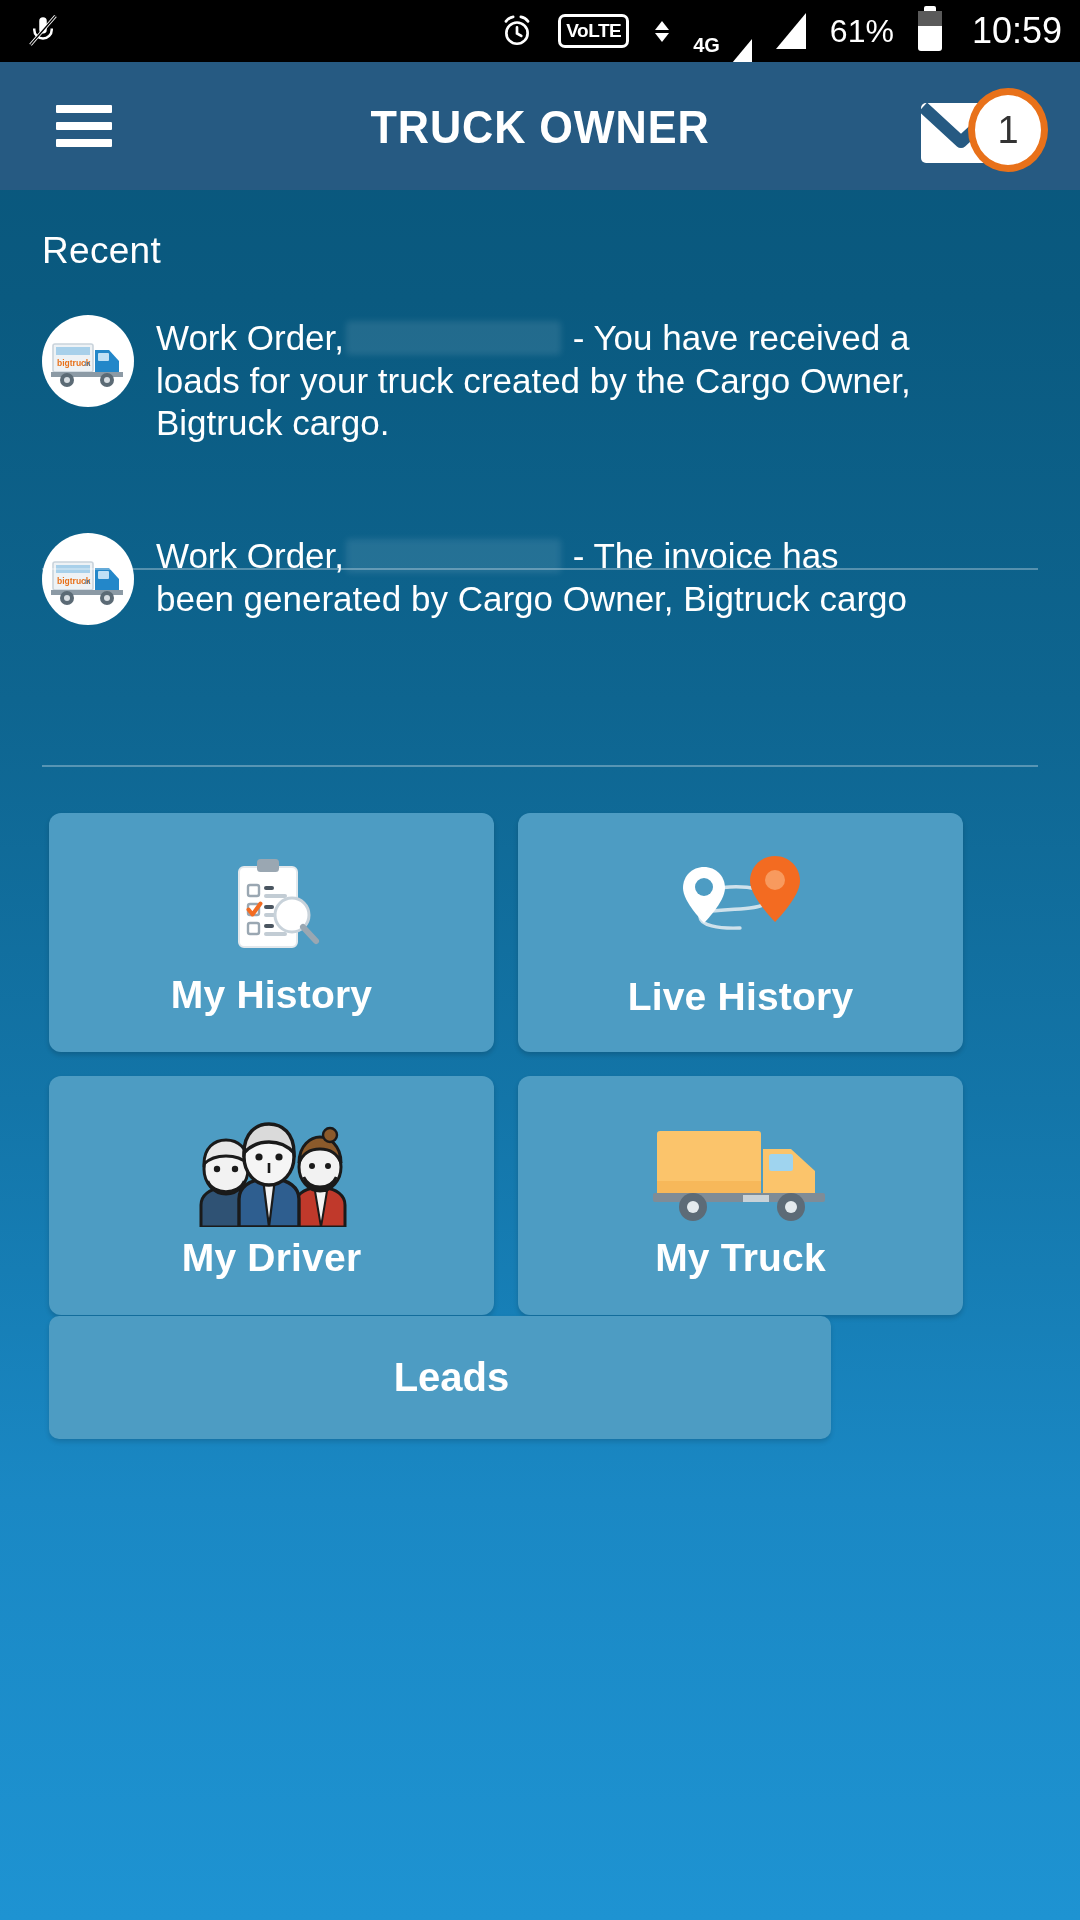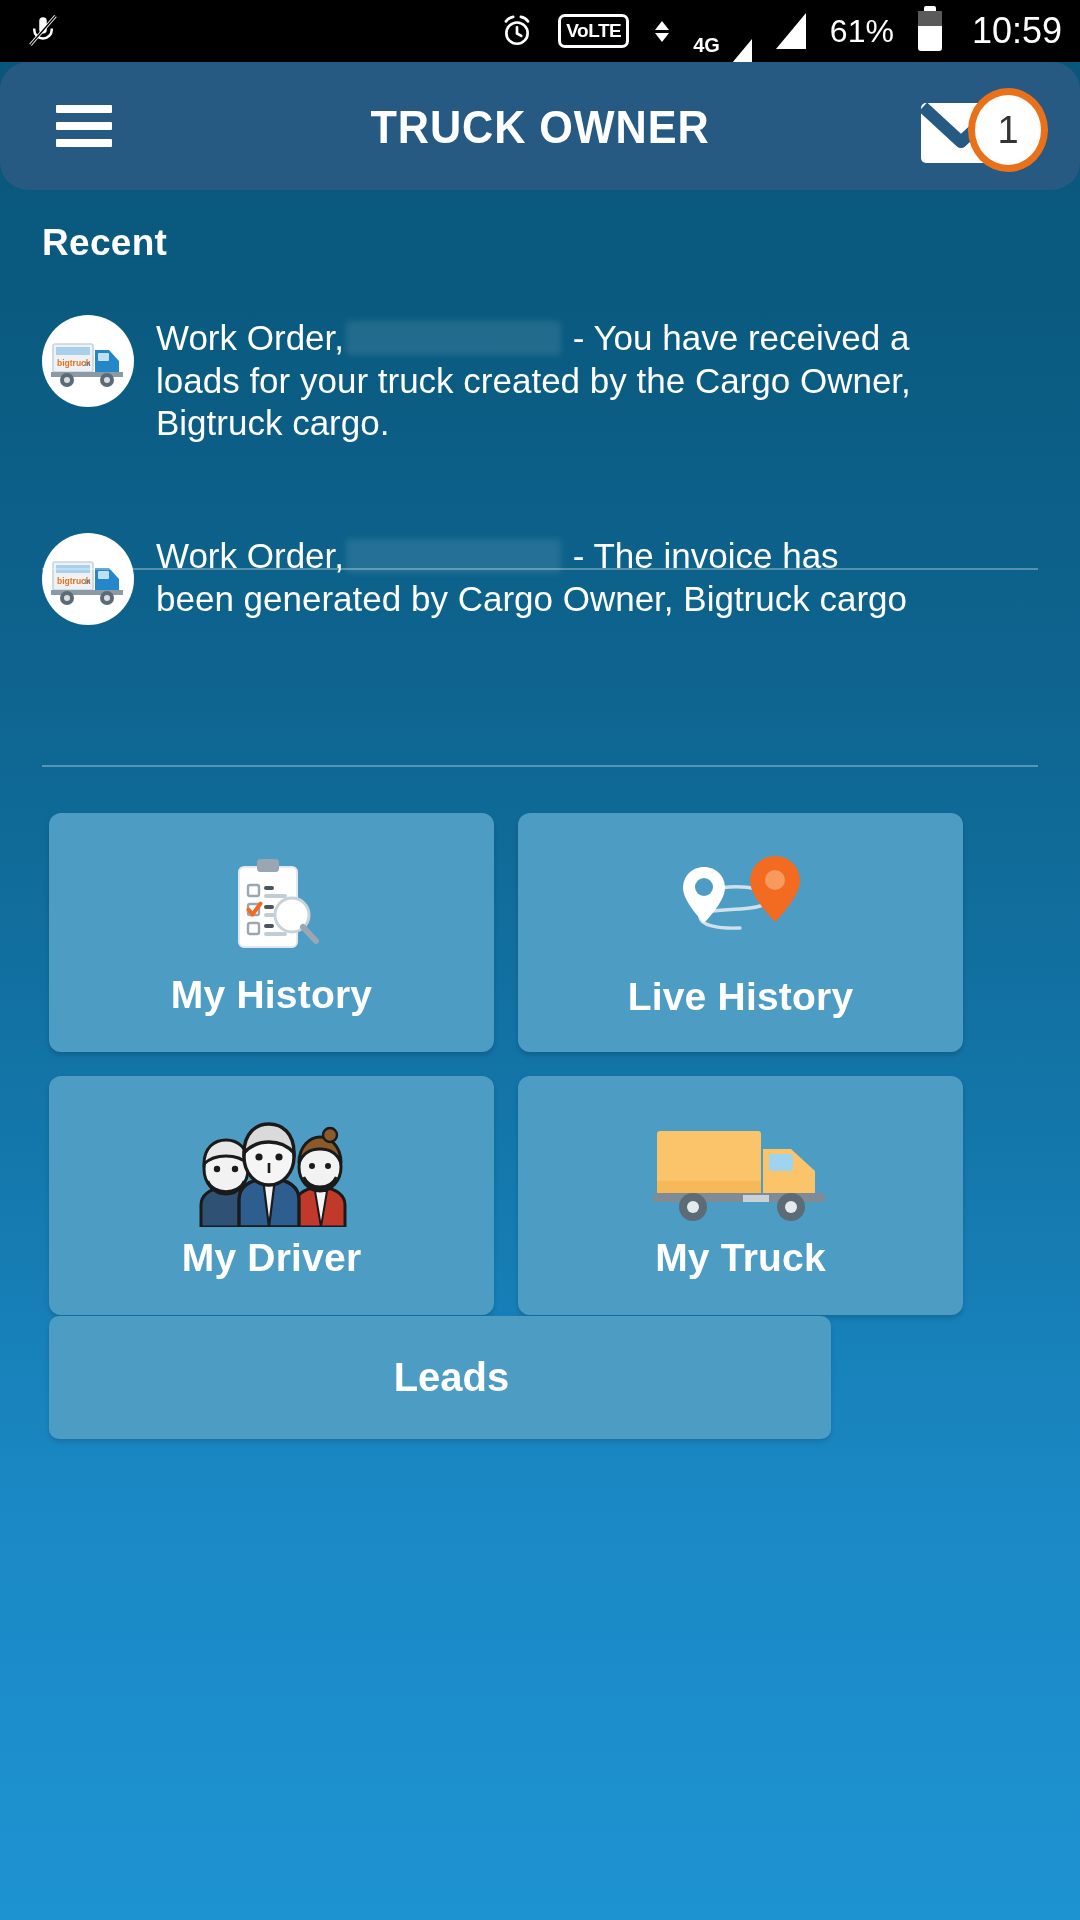--- a/index.html
+++ b/index.html
@@ -84,21 +84,21 @@
     height:38%;
     background:#5a5a5a;
   }
   .clock { font-size:36px; letter-spacing:0px; margin-left:6px; }
 
   
   .appbar {
     position:absolute; top:62px; left:0;
     width:1080px; height:128px;
     background:#265a82;
-    display:flex; align-items:center;border-radius:28px;
+    display:flex; align-items:center;
   }
   .hamburger {
     margin-left:56px;
     width:56px; height:42px;
     display:flex; flex-direction:column; justify-content:space-between;
     cursor:pointer;
   }
   .hamburger span { display:block; height:8px; background:#fff; border-radius:1px; }
 
   .apptitle {
@@ -125,22 +125,22 @@
     width:80px; height:84px;
     border-radius:50%;
     background:#fff;
     border:7px solid #e8711a;
     display:flex; align-items:center; justify-content:center;
     font-size:38px; color:#333; font-weight:normal;
   }
 
   
   .recent-label {
-    position:absolute; top:222px; left:42px;
-    font-size:37px; color:#ffffff; font-weight:bold;
+    position:absolute; top:230px; left:42px;
+    font-size:37px; color:#ffffff; font-weight:normal;
     letter-spacing:0.3px;
   }
 
   .notif-list { position:absolute; top:315px; left:0; width:1080px; }
   .notif {
     display:flex;
     padding:0 42px 0 42px;
     align-items:flex-start;
   }
   .notif-row-1 { margin-top:0px; }

